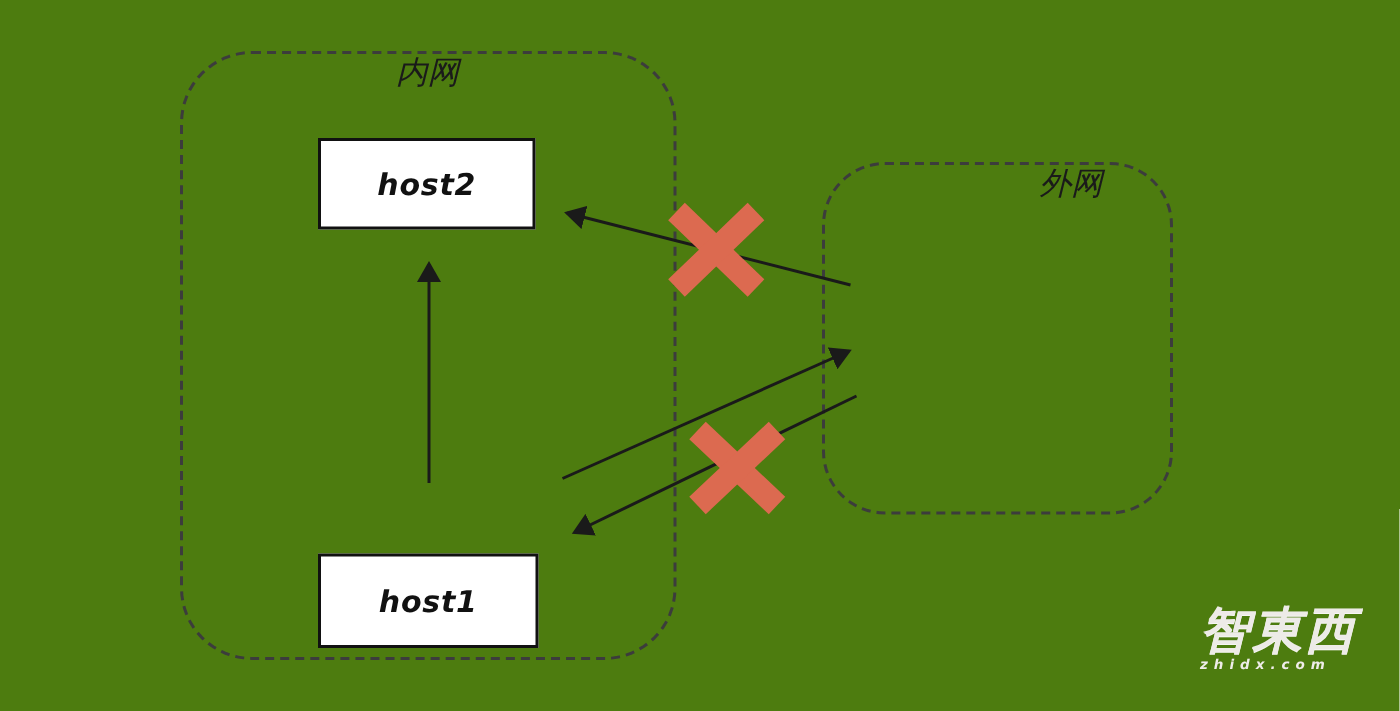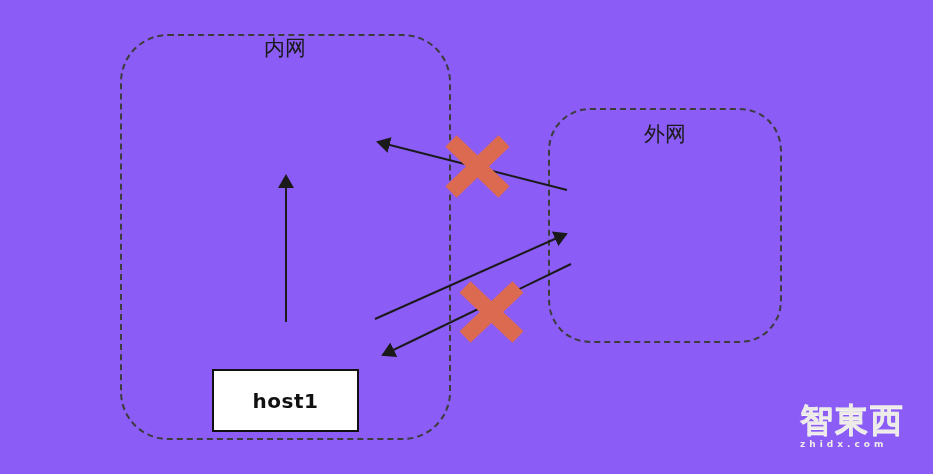--- a/index.html
+++ b/index.html
@@ -5,22 +5,23 @@
   html, body {
     margin: 0;
     padding: 0;
     background: #ffffff;
     font-family: "DejaVu Sans", "Liberation Sans", sans-serif;
   }
   .stage {
     position: relative;
     width: 933px;
     height: 474px;
-    background: #8b5cf6;
+    background: #4d7c0f;
     overflow: hidden;
+    font-style: italic;
   }
   
   .net-container {
     position: absolute;
     border: 2px dashed #3c3c3c;
     background: transparent;
   }
   .net-intranet {
     left: 120px; top: 34px;
     width: 327px; height: 402px;
@@ -34,21 +35,21 @@
   .net-label {
     position: absolute;
     width: 140px;
     text-align: center;
     font-family: "DejaVu Serif", "Liberation Serif", serif;
     font-size: 21px;
     color: #1a1a1a;
     line-height: 1.1;
   }
   .label-intranet { left: 215px; top: 37px; }
-  .label-extranet { left: 595px; top: 123px; }
+  .label-extranet { left: 595px; top: 111px; text-align: right; }
   
   .host-box {
     position: absolute;
     border: 2px solid #111111;
     background: #ffffff;
     display: flex;
     align-items: center;
     justify-content: center;
     font-weight: bold;
     font-size: 20px;
@@ -91,20 +92,21 @@
 <body>
 
 <div class="stage">
 
   <div class="net-container net-intranet"></div>
   <div class="net-container net-extranet"></div>
 
   <div class="net-label label-intranet">内网</div>
   <div class="net-label label-extranet">外网</div>
 
+  <div class="host-box host2">host2</div>
   <div class="host-box host1">host1</div>
 
   <svg class="edges-svg" width="933" height="474" viewBox="0 0 933 474">
     <defs>
       <marker id="arrowhead" markerUnits="userSpaceOnUse" markerWidth="18" markerHeight="16" refX="12" refY="8" orient="auto">
         <path d="M0,0 L14,8 L0,16 Z" fill="#1a1a1a"></path>
       </marker>
     </defs>
 
     <line x1="286" y1="322" x2="286" y2="176" stroke="#1a1a1a" stroke-width="2" marker-end="url(#arrowhead)"></line>

